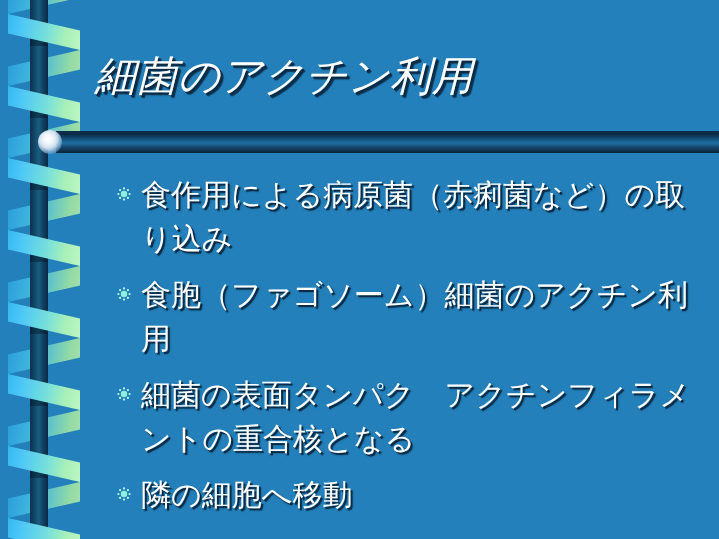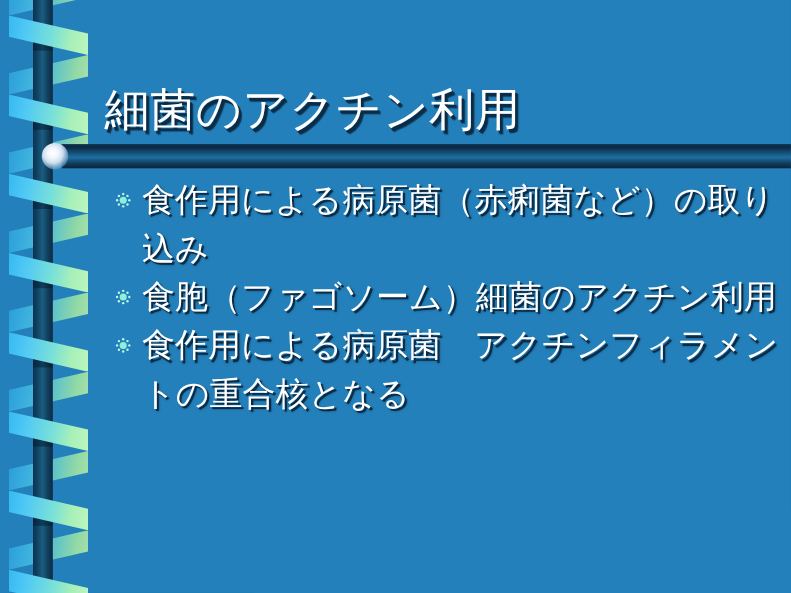--- a/index.html
+++ b/index.html
@@ -50,28 +50,29 @@
   
   .poleshade{
     position:absolute;left:30px;width:18px;height:18px;
     background:rgba(3,22,40,.45);
     z-index:2;
   }
 
   
   #title{
     position:absolute;
-    left:95px;top:72px;
+    left:95px;top:48px;
     width:590px;
     color:#ffffff;
     font-size:41px;
     line-height:56px;
     letter-spacing:.5px;
     text-shadow:2px 2px 0 #0b2b46, 3px 3px 1px rgba(7,30,50,.75);
     white-space:nowrap;
+    font-style:italic;
   }
 
   
   #divider{
     position:absolute;
     left:56px;top:131px;
     width:663px;height:22px;
     background:linear-gradient(180deg,
         #0d2f4c 0%,
         #0b2a45 14%,
@@ -94,21 +95,21 @@
 
   
   #body{
     position:absolute;
     left:101px;top:161px;
     width:612px;
   }
   .bullet-row{
     position:relative;
     padding-left:28px;
-    margin:0;
+    margin:12px;
   }
   .bullet-mark{
     position:absolute;
     left:4px;top:13px;
     width:14px;height:14px;
   }
   .bullet-text{
     display:block;
     color:#ffffff;
     font-size:30px;
@@ -204,19 +205,37 @@
             <circle cx="10.9" cy="3.1" r="1.1"></circle>
             <circle cx="12.6" cy="7" r="1.1"></circle>
             <circle cx="10.9" cy="10.9" r="1.1"></circle>
             <circle cx="7" cy="12.6" r="1.1"></circle>
             <circle cx="3.1" cy="10.9" r="1.1"></circle>
             <circle cx="1.4" cy="7" r="1.1"></circle>
             <circle cx="3.1" cy="3.1" r="1.1"></circle>
           </g>
         </svg>
       </span>
-      <span class="bullet-text">食作用による病原菌　アクチンフィラメントの重合核となる</span>
-    </div>
-
-
+      <span class="bullet-text">細菌の表面タンパク　アクチンフィラメントの重合核となる</span>
+    </div>
+
+
+    <div class="bullet-row">
+      <span class="bullet-mark">
+        <svg width="14" height="14" viewBox="0 0 14 14" aria-hidden="true">
+          <circle cx="7" cy="7" r="3.2" fill="#8ef0d8"></circle>
+          <g fill="#bff6e6">
+            <circle cx="7" cy="1.4" r="1.1"></circle>
+            <circle cx="10.9" cy="3.1" r="1.1"></circle>
+            <circle cx="12.6" cy="7" r="1.1"></circle>
+            <circle cx="10.9" cy="10.9" r="1.1"></circle>
+            <circle cx="7" cy="12.6" r="1.1"></circle>
+            <circle cx="3.1" cy="10.9" r="1.1"></circle>
+            <circle cx="1.4" cy="7" r="1.1"></circle>
+            <circle cx="3.1" cy="3.1" r="1.1"></circle>
+          </g>
+        </svg>
+      </span>
+      <span class="bullet-text">隣の細胞へ移動</span>
+    </div>
 
   </div>
 </div>
 
 </body></html>

